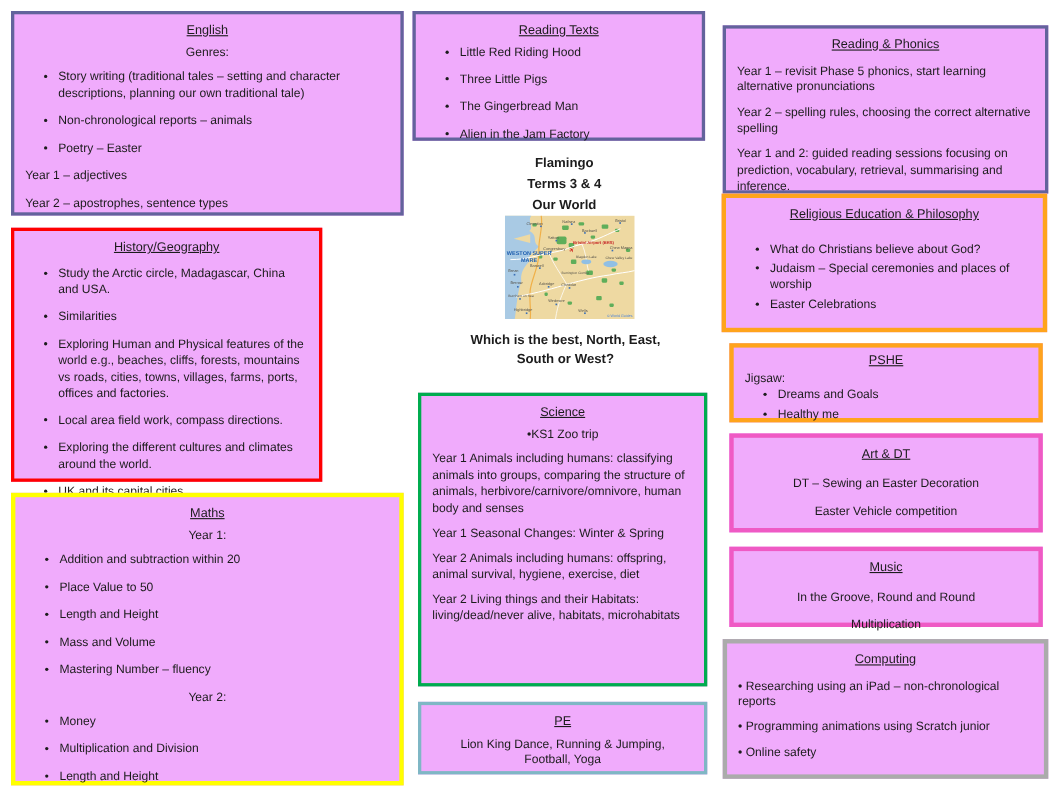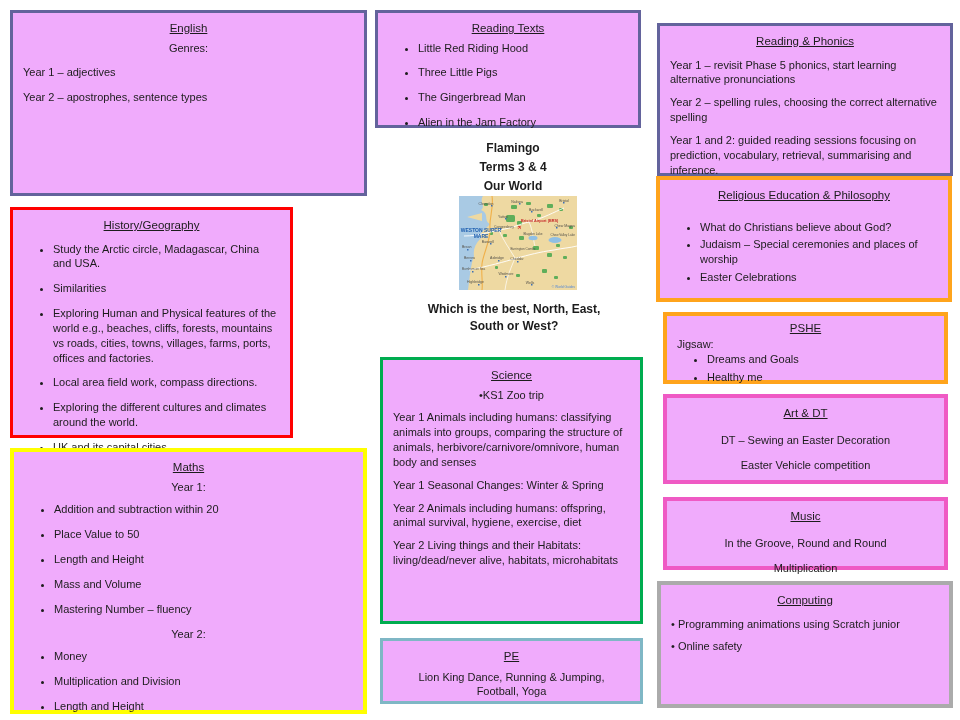--- a/index.html
+++ b/index.html
@@ -37,20 +37,25 @@
     position:absolute;left:398px;top:301px;width:232px;text-align:center;
     font-weight:bold;font-size:12px;line-height:1.4;
   }
 </style>
 </head>
 <body>
 
 <div class="box" style="left: 10px; top: 10px; width: 357px; height: 186px; border-color: rgb(99, 99, 156);">
   <div class="title">English</div>
   <div class="centered subline">Genres:</div>
+  <ul>
+    <li>Story writing (traditional tales – setting and character descriptions, planning our own traditional tale)</li>
+    <li>Non-chronological reports – animals</li>
+    <li>Poetry – Easter</li>
+  </ul>
   <div class="plainline">Year 1 – adjectives</div>
   <div class="plainline">Year 2 – apostrophes, sentence types</div>
 </div>
 
 <div class="box" style="left: 375px; top: 10px; width: 266px; height: 118px; border-color: rgb(99, 99, 156);">
   <div class="title">Reading Texts</div>
   <ul style="margin-top:4px;">
     <li>Little Red Riding Hood</li>
     <li>Three Little Pigs</li>
     <li>The Gingerbread Man</li>
@@ -237,15 +242,16 @@
 </div>
 
 <div class="box" style="left: 663px; top: 497px; width: 285px; height: 73px; border-width: 4px; border-color: rgb(239, 90, 196);">
   <div class="title">Music</div>
   <div class="music-line">In the Groove, Round and Round</div>
   <div class="music-line">Multiplication</div>
 </div>
 
 <div class="box" style="left: 657px; top: 581px; width: 296px; height: 127px; border-width: 4px; border-color: rgb(171, 171, 171);">
   <div class="title">Computing</div>
+  <p class="comp-line">• Researching using an iPad – non-chronological reports</p>
   <p class="comp-line">• Programming animations using Scratch junior</p>
   <p class="comp-line">• Online safety</p>
 </div>
 
 </body></html>

